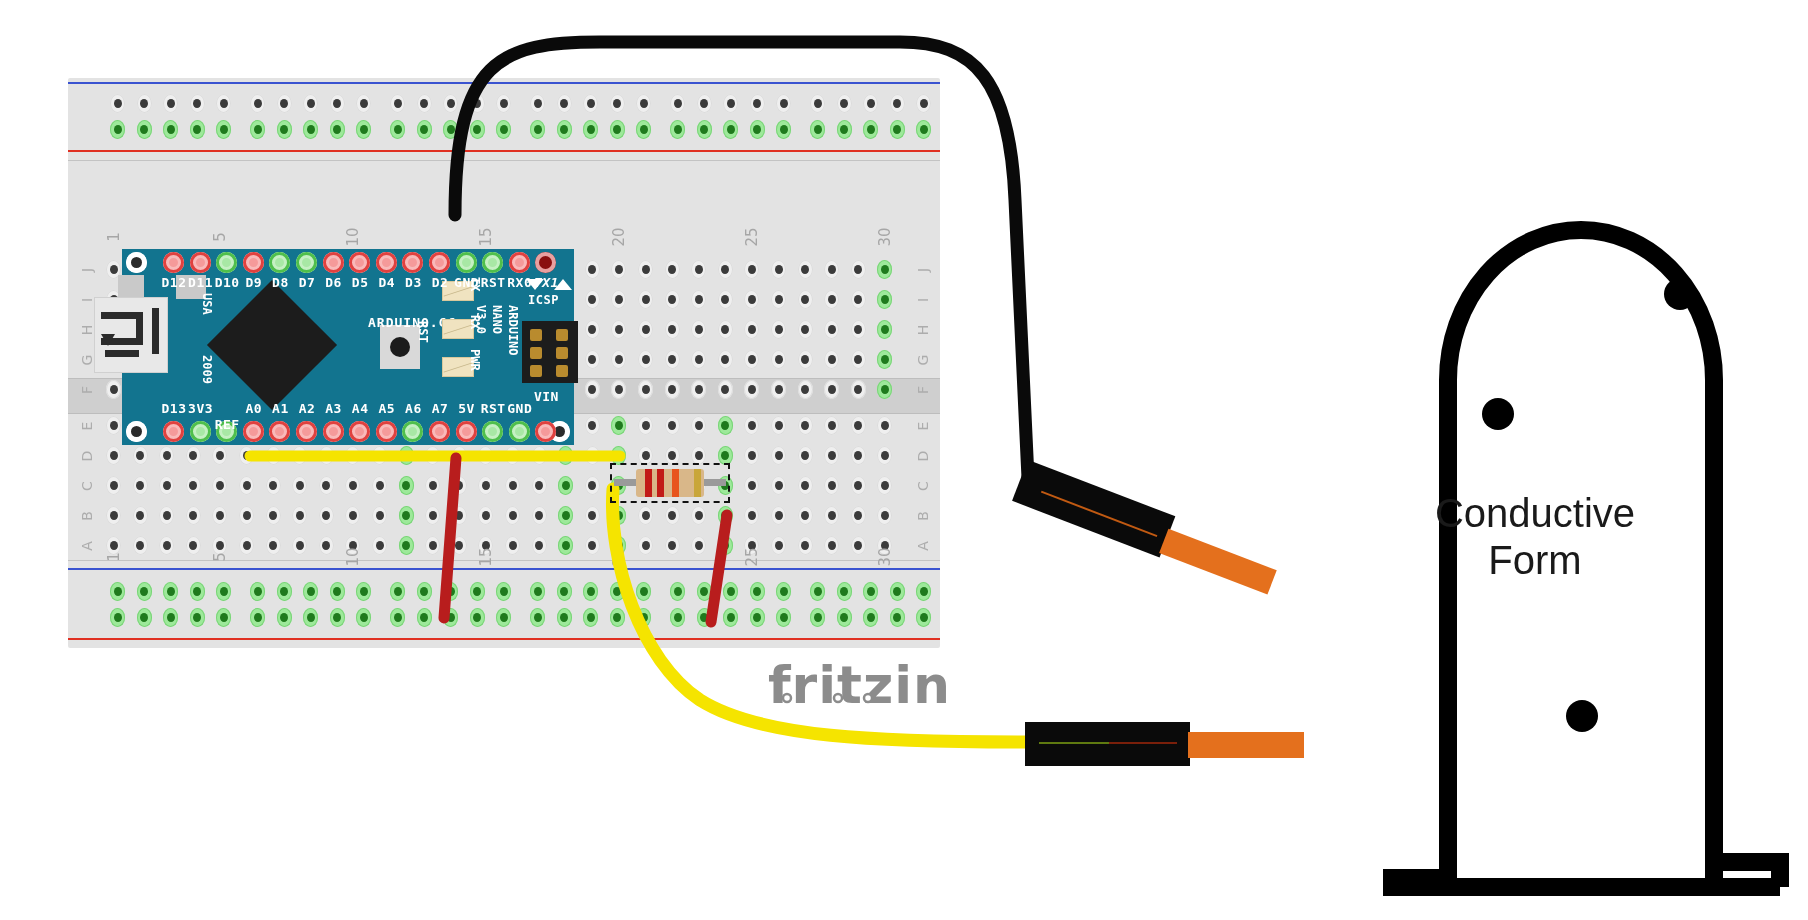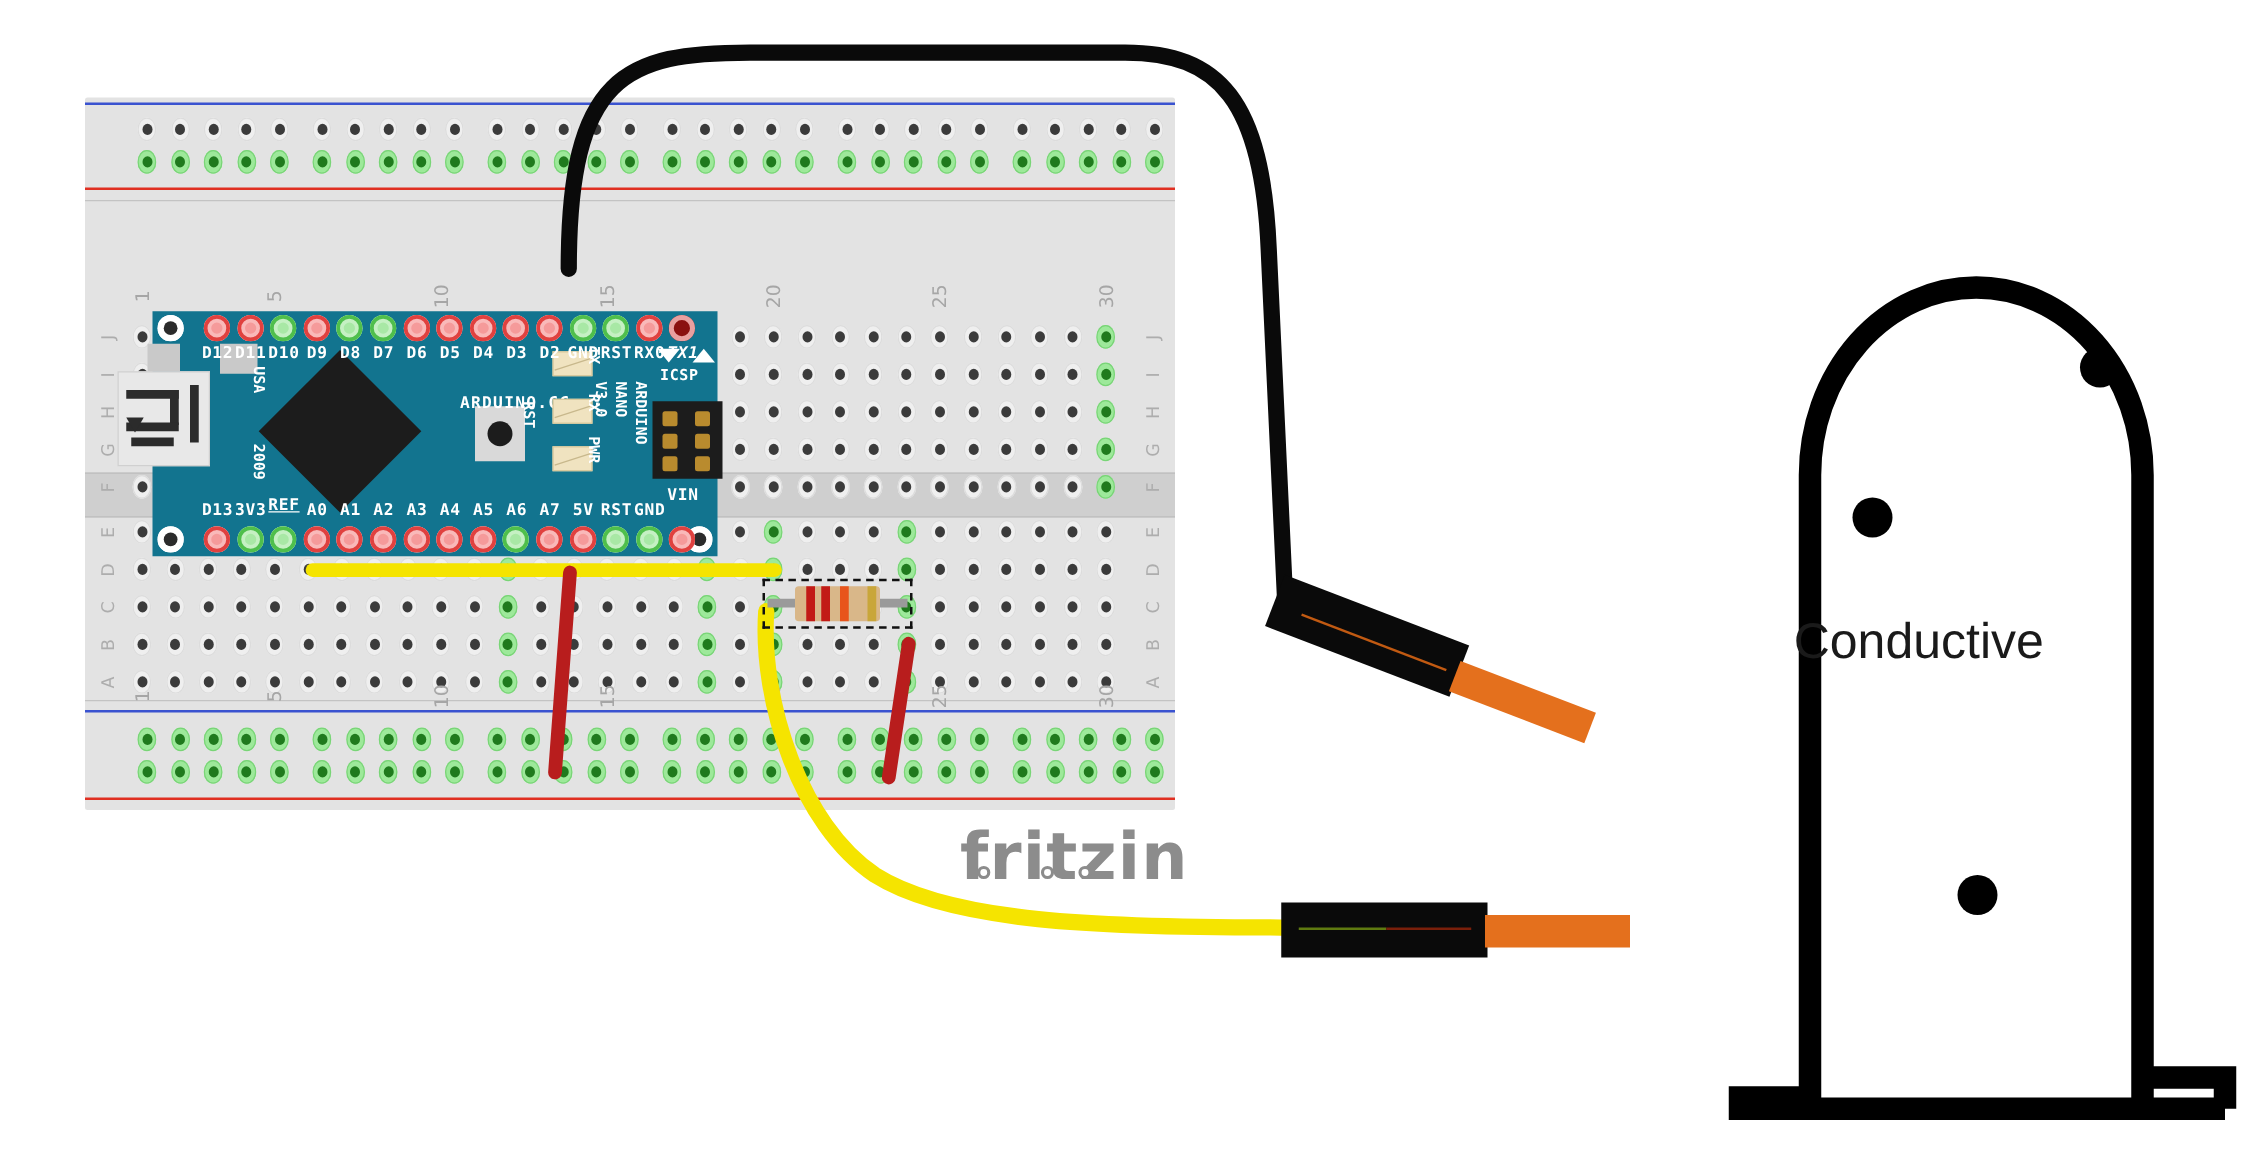--- a/index.html
+++ b/index.html
@@ -785,21 +785,21 @@
         <span class="nano-lbl" style="left: 376.8px; top: 26px; width: 42px;">RX0</span>
         <div class="nano-pad darkred" style="left: 413.4px; top: 3px;"></div>
         <span class="nano-lbl" style="left: 403.4px; top: 26px; width: 42px; font-style: italic;">TX1</span>
       </div>
     <div id="nano-bottom-pins">
         <div class="nano-pad red" style="left: 41px; top: 172px;"></div>
         <span class="nano-lbl" style="left: 31px; top: 152px; width: 42px;">D13</span>
         <div class="nano-pad green" style="left: 67.6px; top: 172px;"></div>
         <span class="nano-lbl" style="left: 57.6px; top: 152px; width: 42px;">3V3</span>
         <div class="nano-pad green" style="left: 94.2px; top: 172px;"></div>
-        <span class="nano-lbl" style="left: 84.2px; top: 148px; width: 42px; text-decoration: underline;">REF</span>
+        <span class="nano-lbl" style="left: 84.2px; top: 168px; width: 42px;">REF</span>
         <div class="nano-pad red" style="left: 120.8px; top: 172px;"></div>
         <span class="nano-lbl" style="left: 110.8px; top: 152px; width: 42px;">A0</span>
         <div class="nano-pad red" style="left: 147.4px; top: 172px;"></div>
         <span class="nano-lbl" style="left: 137.4px; top: 152px; width: 42px;">A1</span>
         <div class="nano-pad red" style="left: 174px; top: 172px;"></div>
         <span class="nano-lbl" style="left: 164px; top: 152px; width: 42px;">A2</span>
         <div class="nano-pad red" style="left: 200.6px; top: 172px;"></div>
         <span class="nano-lbl" style="left: 190.6px; top: 152px; width: 42px;">A3</span>
         <div class="nano-pad red" style="left: 227.2px; top: 172px;"></div>
         <span class="nano-lbl" style="left: 217.2px; top: 152px; width: 42px;">A4</span>
@@ -866,20 +866,21 @@
       <path d="M 122,706 L 122,688 L 178,688" fill="none" stroke="#000000" stroke-width="18"></path>
       <path d="M 122,697 L 510,697" fill="none" stroke="#000000" stroke-width="18"></path>
       <path d="M 510,697 L 510,672 L 444,672" fill="none" stroke="#000000" stroke-width="18"></path>
     </svg>
     <div class="plaster-hole" style="left:394px; top:88px;  width:32px; height:32px;"></div>
     <div class="plaster-hole" style="left:212px; top:208px; width:32px; height:32px;"></div>
     <div class="plaster-hole" style="left:296px; top:510px; width:32px; height:32px;"></div>
 
     <div id="plaster-label">
       <div>Conductive</div>
+      <div>Form</div>
     </div>
   </div>
 
   <div id="fritzing-logo">
     <svg width="180" height="62" viewBox="0 0 180 62">
       <text x="0" y="48" font-family="DejaVu Sans, sans-serif" font-size="52" fill="#8c8c8c" letter-spacing="1">fritzing</text>
       <circle cx="19" cy="43" r="4" fill="#ffffff" stroke="#8c8c8c" stroke-width="2.5"></circle>
       <circle cx="70" cy="43" r="4" fill="#ffffff" stroke="#8c8c8c" stroke-width="2.5"></circle>
       <circle cx="100" cy="43" r="4" fill="#ffffff" stroke="#8c8c8c" stroke-width="2.5"></circle>
     </svg>

